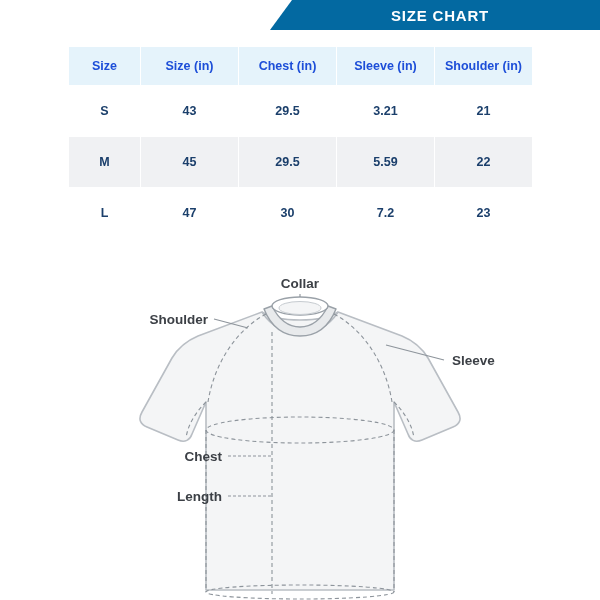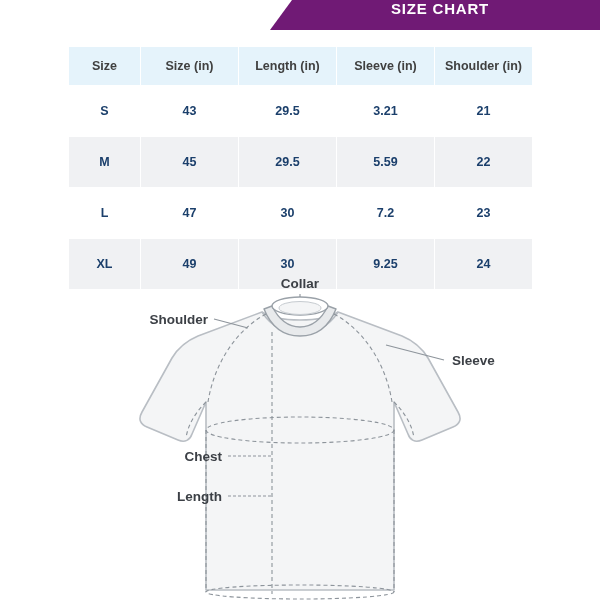--- a/index.html
+++ b/index.html
@@ -15,23 +15,23 @@
     position: relative;
   }
 
   
   .header-banner {
     position: absolute;
     top: 0;
     right: 0;
     width: 330px;
     height: 30px;
-    background: #701a75;
+    background: #0369a1;
     display: flex;
-    align-items: flex-start;
+    align-items: center;
     justify-content: center;
     
     clip-path: polygon(22px 0, 100% 0, 100% 100%, 0 100%);
   }
   .header-title {
     color: #ffffff;
     font-size: 15px;
     font-weight: bold;
     letter-spacing: 0.8px;
     padding-left: 10px;
@@ -44,21 +44,21 @@
     left: 68px;
     width: 464px;
   }
   table.size-table {
     border-collapse: collapse;
     width: 100%;
     table-layout: fixed;
   }
   table.size-table th {
     background: #e5f3fb;
-    color: #404040;
+    color: #1d4ed8;
     font-size: 12.5px;
     font-weight: bold;
     height: 36px;
     text-align: center;
     border: 1px solid #ffffff;
   }
   table.size-table td {
     color: #1b3f6b;
     font-size: 12.5px;
     font-weight: bold;
@@ -109,21 +109,21 @@
       <col class="c0">
         <col class="c1">
         <col class="c2">
         <col class="c3">
         <col class="c4">
     </colgroup>
     <thead>
       <tr>
         <th>Size</th>
         <th>Size (in)</th>
-        <th>Length (in)</th>
+        <th>Chest (in)</th>
         <th>Sleeve (in)</th>
         <th>Shoulder (in)</th>
       </tr>
     </thead>
     <tbody>
       <tr class="row-odd">
         <td>S</td>
         <td>43</td>
         <td>29.5</td>
         <td>3.21</td>
@@ -135,27 +135,20 @@
         <td>29.5</td>
         <td>5.59</td>
         <td>22</td>
       </tr>
       <tr class="row-odd">
         <td>L</td>
         <td>47</td>
         <td>30</td>
         <td>7.2</td>
         <td>23</td>
-      </tr>
-      <tr class="row-even">
-        <td>XL</td>
-        <td>49</td>
-        <td>30</td>
-        <td>9.25</td>
-        <td>24</td>
       </tr>
     </tbody>
   </table>
 </div>
 
 <div class="diagram">
   <svg width="600" height="328" viewBox="0 0 600 328" xmlns="http://www.w3.org/2000/svg">
 
     <g>
       <path d="M 300 48

